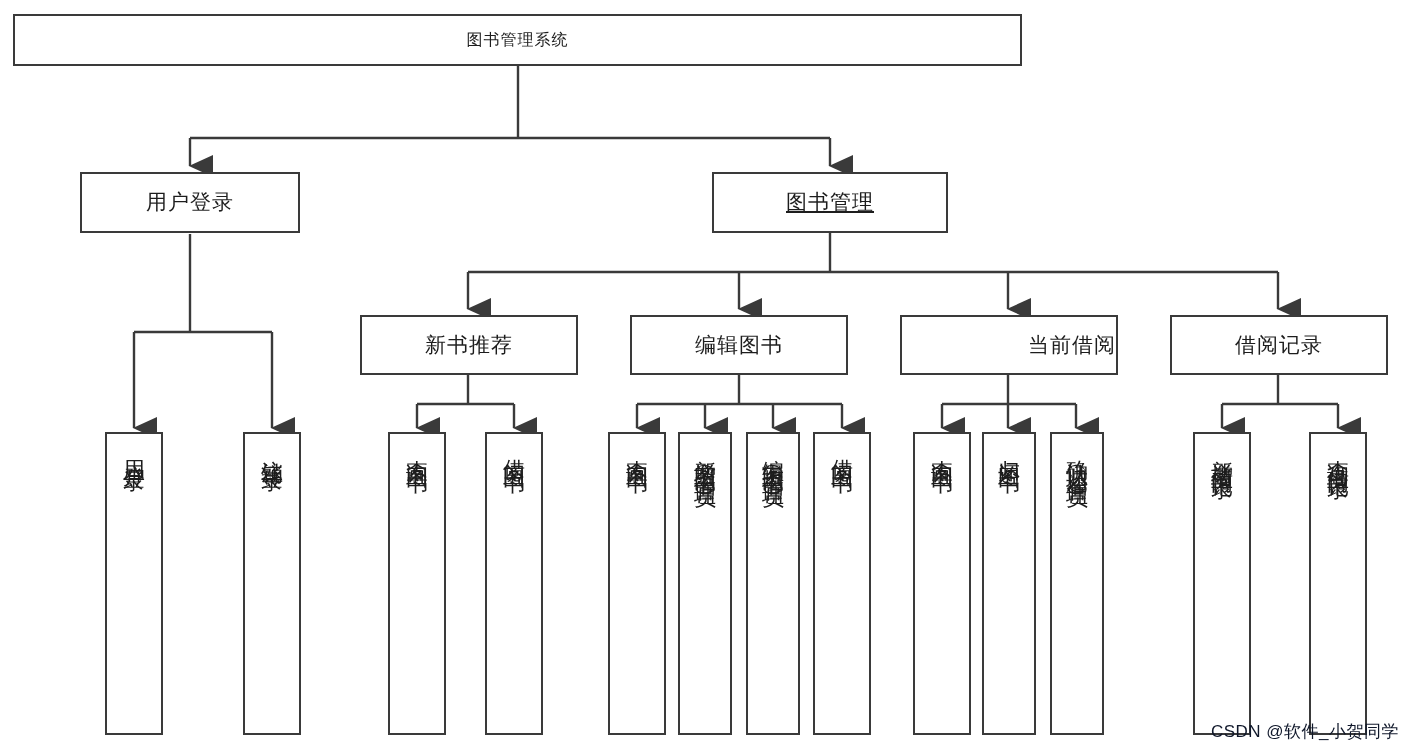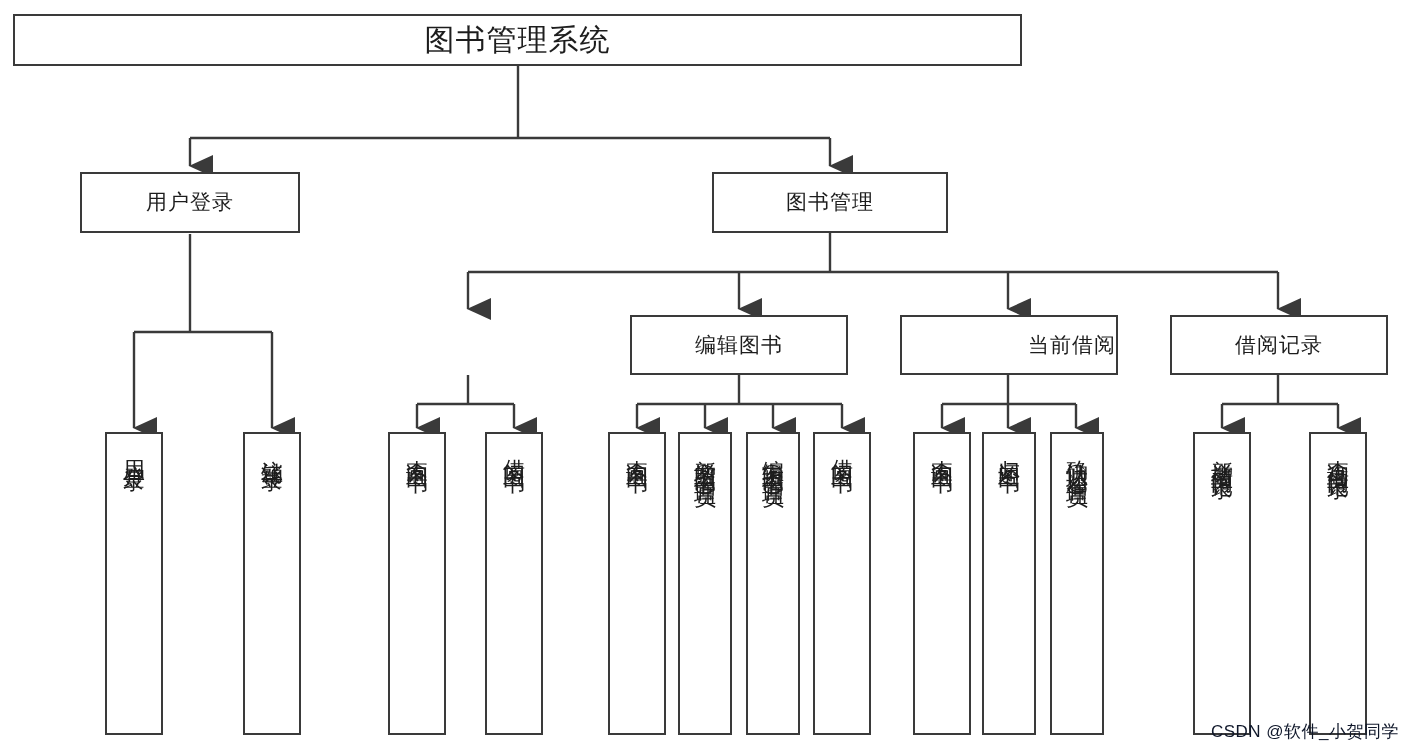--- a/index.html
+++ b/index.html
@@ -16,21 +16,21 @@
     color:#1d1d1d;
   }
   .node .lbl{
     display:block;
     text-align:center;
     line-height:1.18;
     white-space:pre-line;
   }
   
   .h .lbl{font-size:21px;letter-spacing:1px;}
-  .root .lbl{font-size:30px;letter-spacing:1px;}
+  .root .lbl{font-size:16px;letter-spacing:1px;}
   
   .v{align-items:flex-start;padding-top:8px;}
   .v .lbl{
     writing-mode:vertical-rl;
     text-orientation:upright;
     font-size:22px;
     letter-spacing:4px;
     line-height:1;
   }
   svg#wires{position:absolute;left:0;top:0;width:1405px;height:747px;pointer-events:none;}
@@ -99,24 +99,27 @@
     <path class="wire" d="M 1338 404 L 1338 428" marker-end="url(#arrow)"></path>
   </svg>
 
   <div class="node root h" style="left:13px;top:14px;width:1009px;height:52px;">
     <span class="lbl">图书管理系统</span>
   </div>
 
   <div class="node h" style="left:80px;top:172px;width:220px;height:61px;">
     <span class="lbl">用户登录</span>
   </div>
-  <div class="node h" style="left:712px;top:172px;width:236px;height:61px;">
+  <div class="node h" style="left:712px;top:172px;width:236px;height:61px;text-decoration:underline;">
     <span class="lbl">图书管理</span>
   </div>
 
+  <div class="node h" style="left:360px;top:315px;width:218px;height:60px;">
+    <span class="lbl">新书推荐</span>
+  </div>
   <div class="node h" style="left:630px;top:315px;width:218px;height:60px;">
     <span class="lbl">编辑图书</span>
   </div>
   <div class="node h" style="left:900px;top:315px;width:218px;height:60px;justify-content:flex-end;">
     <span class="lbl">当前借阅</span>
   </div>
   <div class="node h" style="left:1170px;top:315px;width:218px;height:60px;">
     <span class="lbl">借阅记录</span>
   </div>
 

